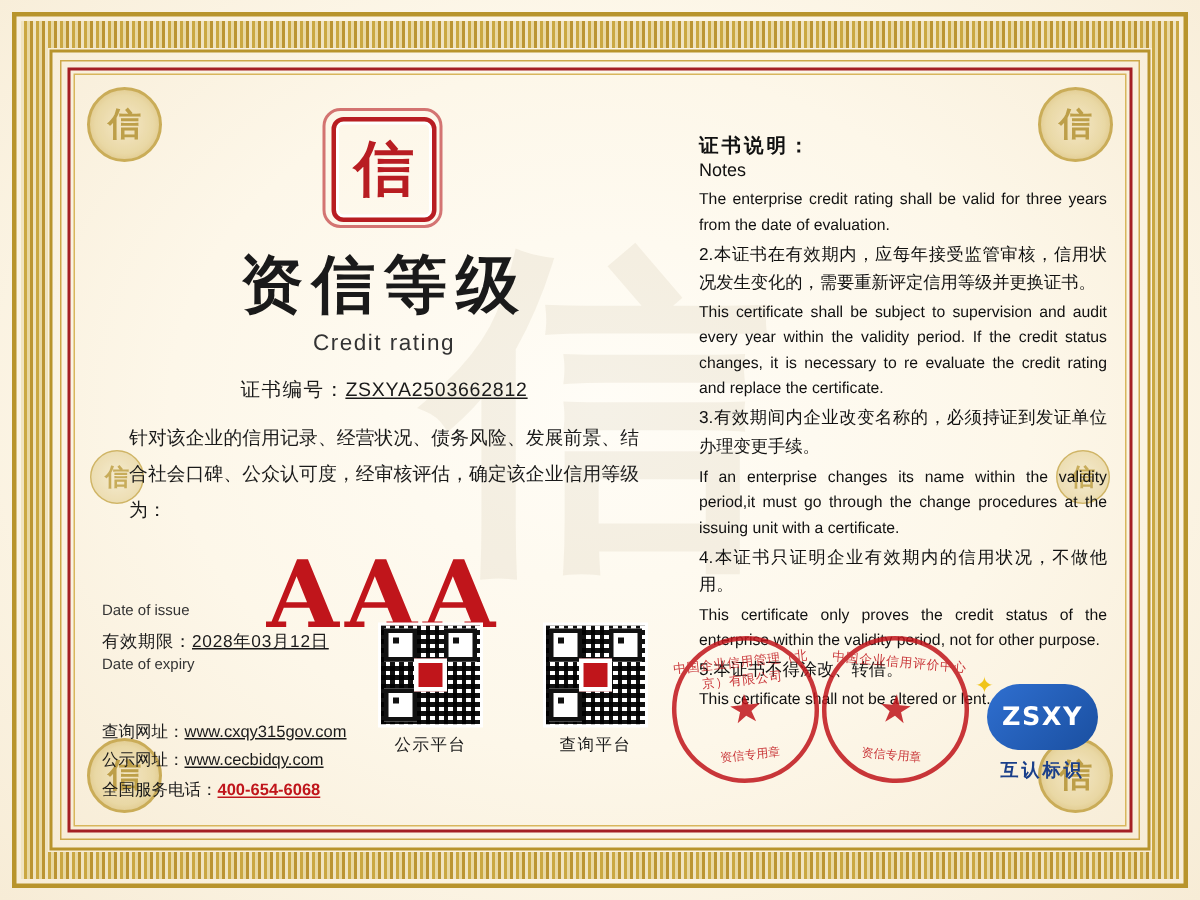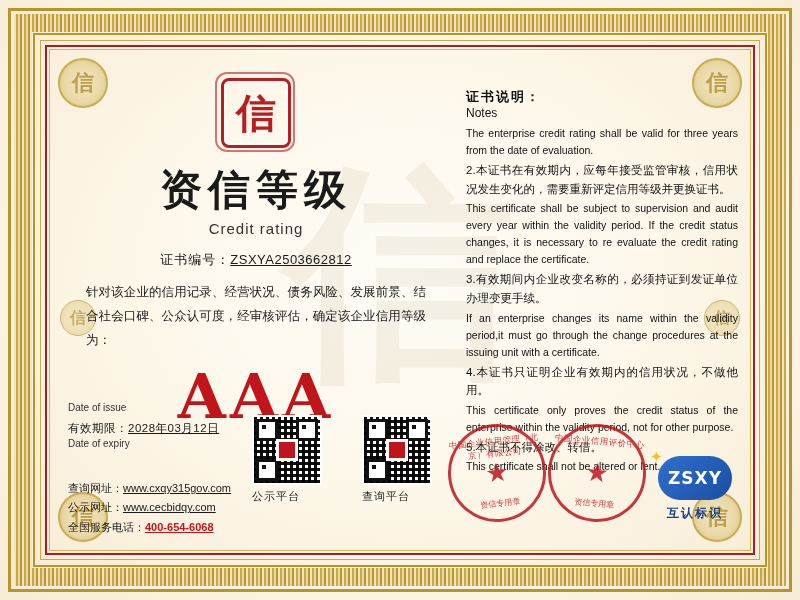--- a/index.html
+++ b/index.html
@@ -155,21 +155,21 @@
     position:absolute;left:12px;bottom:6px;font-size:11px;color:#1a1a1a;
     line-height:1.8;
   }
   .links .u{text-decoration:underline;}
   .links .phone{color:#c0151b;text-decoration:underline;font-weight:bold;}
 
   
   .qr-wrap{
     position:absolute;bottom:40px;left:196px;display:flex;gap:40px;
   }
-  .qr-item{display:flex;flex-direction:column;}
+  .qr-item{display:flex;flex-direction:column;align-items:center;}
   .qr{
     width:66px;height:66px;
     background:
       repeating-linear-gradient(0deg,#111 0 3px,#fff 3px 6px),
       repeating-linear-gradient(90deg,#111 0 3px,#fff 3px 6px);
     background-blend-mode:multiply;
     border:2px solid #fff;
     position:relative;
   }
   .qr:after{

